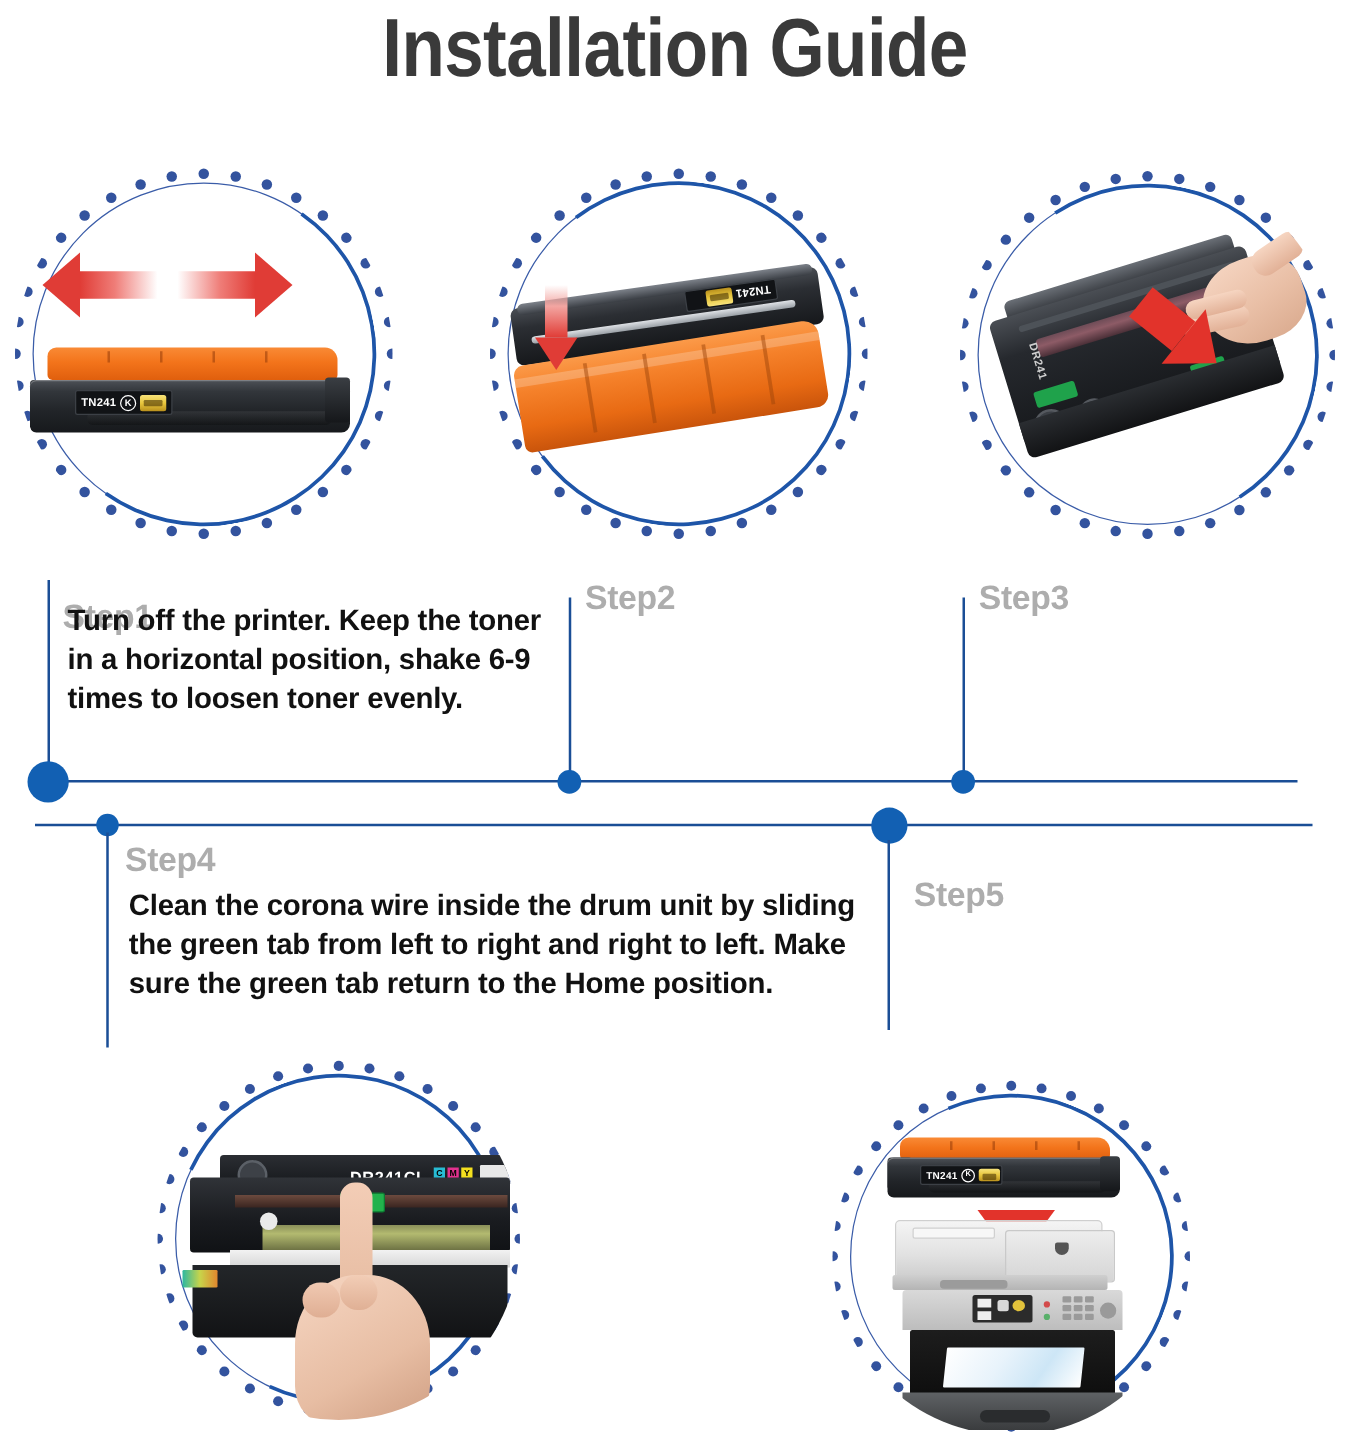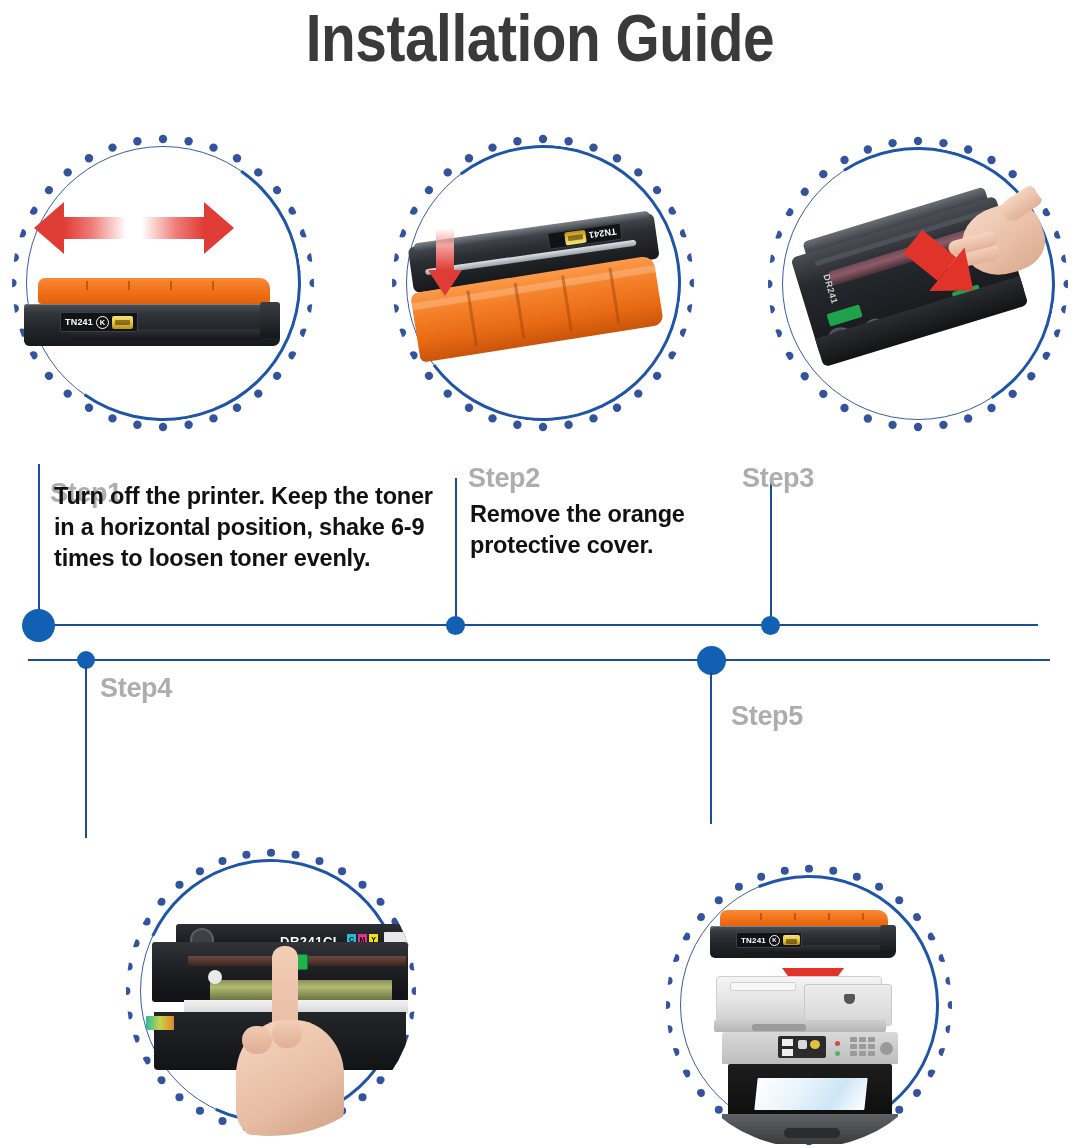--- a/index.html
+++ b/index.html
@@ -686,25 +686,25 @@
   <div class="node" style="left:77px;  top:651px; width:18px; height:18px;"></div>
   <div class="node" style="left:697px; top:646px; width:29px; height:29px;"></div>
 
   <div class="vline" style="left:85px;  top:666px; height:172px;"></div>
   <div class="vline" style="left:710px; top:672px; height:152px;"></div>
 
   <div class="step-head" style="left:50px; top:446px;margin-top:32px;">Step1</div>
   <div class="step-body" style="left:54px; top:481px; width:390px;">Turn off the printer. Keep the toner in a horizontal position, shake 6-9 times to loosen toner evenly.</div>
 
   <div class="step-head" style="left:468px; top:463px;">Step2</div>
-  <div class="step-body" style="left:470px; top:499px; width:290px;">Remove the orange protective cover.</div>
-
-  <div class="step-head" style="left:742px; top:463px;">Step3</div>
+
+  <div class="step-head" style="left:783px; top:463px;">Step3</div>
 
   <div class="step-head" style="left:100px; top:673px;">Step4</div>
+  <div class="step-body" style="left:103px; top:709px; width:600px;">Clean the corona wire inside the drum unit by sliding the green tab from left to right and right to left. Make sure the green tab return to the Home position.</div>
 
   <div class="step-head" style="left:731px; top:701px;">Step5</div>
 
   <div class="circle" style="left:126px; top:846px; width:290px; height:290px;">
     <svg class="ring-dots" viewBox="0 0 302 302">
       <g fill="#33539e">
         <circle cx="151" cy="7" r="4.2"></circle>
           <circle cx="176.6" cy="9.2" r="4.2"></circle>
           <circle cx="201.5" cy="15.6" r="4.2"></circle>
         <circle cx="225" cy="26.2" r="4.2"></circle>

